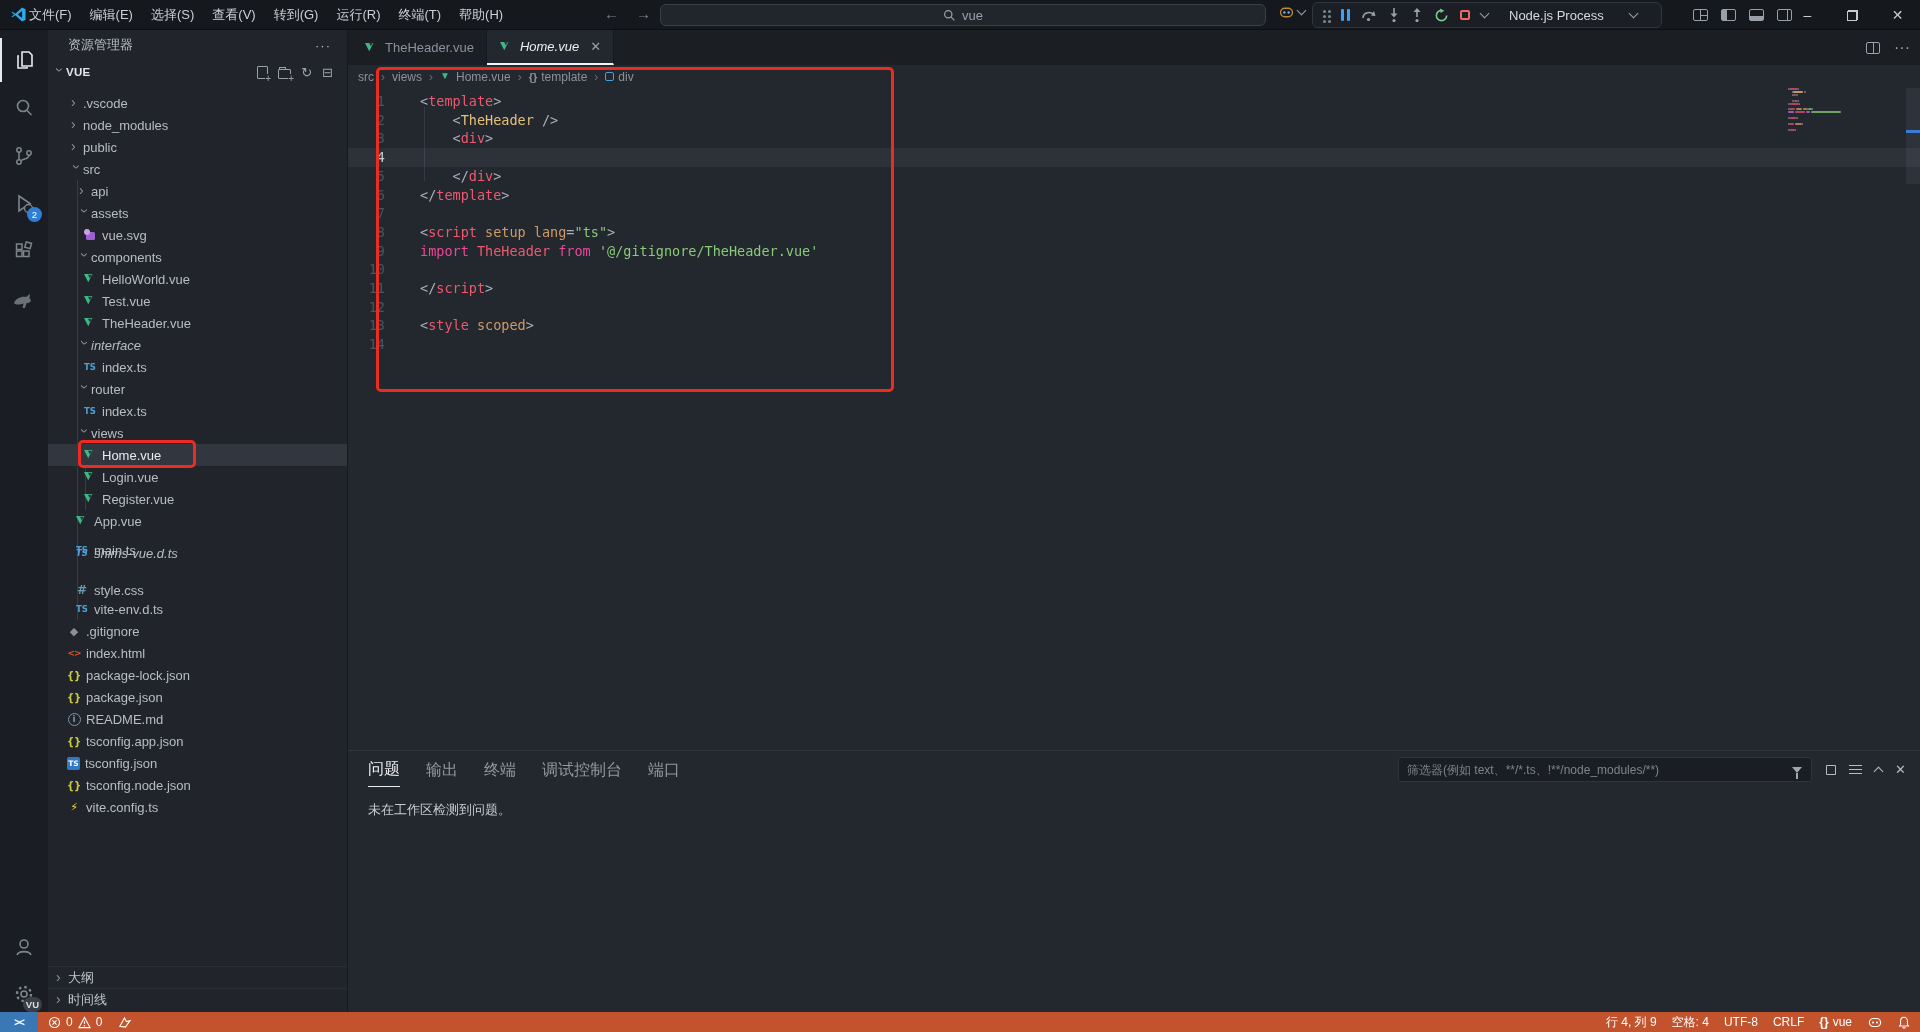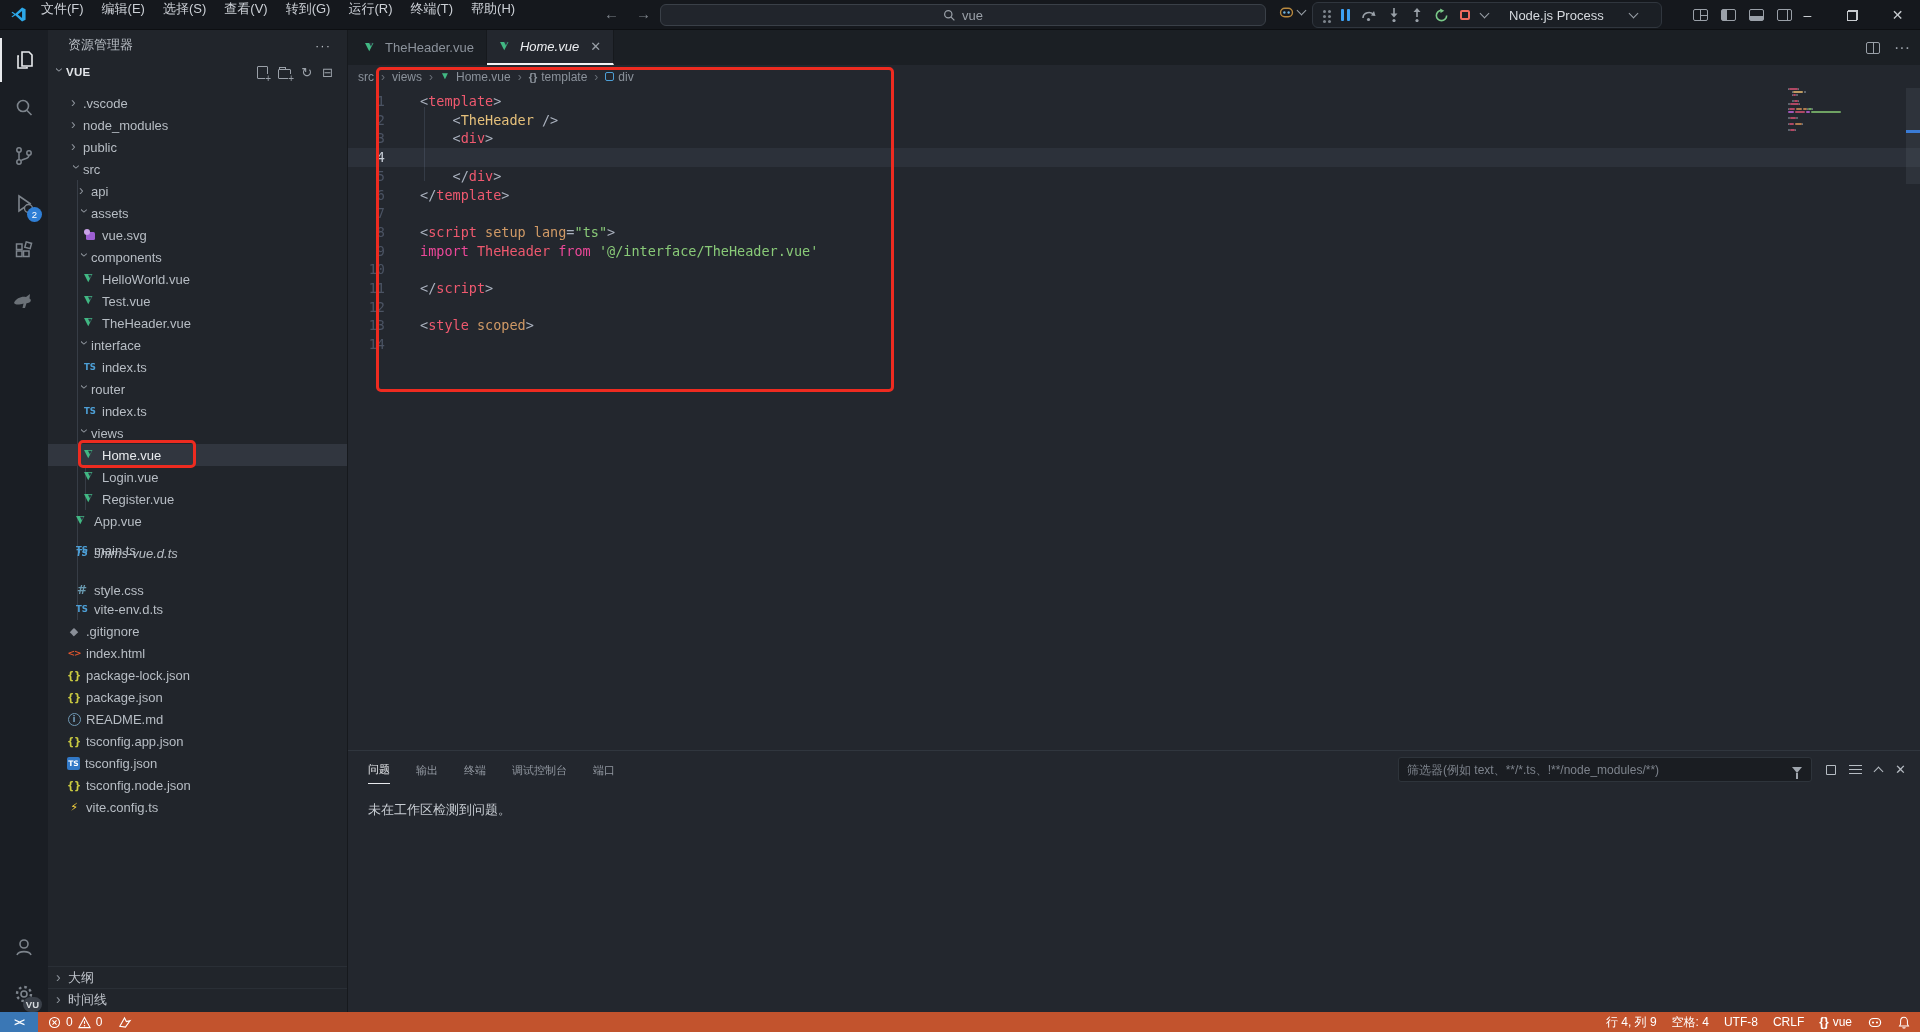--- a/index.html
+++ b/index.html
@@ -4,21 +4,21 @@
 <style>
   * { margin:0; padding:0; box-sizing:border-box; }
   html,body { width:1920px; height:1032px; background:#23272e; overflow:hidden;
               font-family:"Liberation Sans","DejaVu Sans",sans-serif; }
   #app { position:relative; width:1920px; height:1032px; background:#23272e; }
 
   
   #titlebar { position:absolute; left:0; top:0; width:1920px; height:30px;
               background:#15181d; border-bottom:1px solid #0d0f12; }
   #vscode-logo { position:absolute; left:10px; top:6px; }
-  #menus { position:absolute; left:32px; top:0; height:30px; display:flex; align-items:flex-start; }
+  #menus { position:absolute; left:20px; top:0; height:30px; display:flex; align-items:center; }
   #menus span { padding:0 9px; font-size:13px; color:#ccd0d6; cursor:default; }
   .navarrow { position:absolute; top:5px; font-size:15px; color:#7d838b; }
   #searchbox { position:absolute; left:660px; top:4px; width:606px; height:22px;
                background:#21252c; border:1px solid #3a4048; border-radius:6px;
                display:flex; align-items:center; justify-content:center; color:#9aa0a8; font-size:13px; gap:6px; }
   #copilot-tb { position:absolute; left:1278px; top:5px; display:flex; align-items:center; gap:3px; color:#9aa0a8; }
   #debugbar { position:absolute; left:1312px; top:2px; width:350px; height:26px;
               background:#1b1f25; border:1px solid #30363e; border-radius:6px;
               display:flex; align-items:center; padding:0 8px; gap:11px; }
   .grip { width:3px; height:3px; background:#7d848c; border-radius:50%;
@@ -128,21 +128,21 @@
   .tk-attr{color:#d19a66} .tk-str{color:#89ca78} .tk-kw{color:#ec4899} .tk-ws{color:#abb2bf}
   #indent-guide { position:absolute; left:76px; top:18.7px; width:1px; height:74.8px; background:#343b46; }
   #minimap { position:absolute; left:1440px; top:58px; width:110px; height:120px; }
   .mm { position:absolute; height:2px; border-radius:1px; opacity:.85; }
   #ov-thumb { position:absolute; left:1558px; top:58px; width:14px; height:96px; background:rgba(130,140,155,0.12); }
   #ov-cursor { position:absolute; left:1558px; top:100px; width:14px; height:3px; background:#3a7bd5; }
 
   
   #panel { position:absolute; left:0; top:720px; width:100%; height:262px; background:#23272e; border-top:1px solid #30363e; }
   #ptabs { position:absolute; left:20px; top:0; height:36px; display:flex; gap:26px; align-items:center; }
-  .ptab { font-size:11px; color:#9298a1; padding:8px 0 6px; }
+  .ptab { font-size:16px; color:#9298a1; padding:8px 0 6px; }
   .ptab.active { color:#eceef1; border-bottom:1.5px solid #e7e9ed; }
   #panel-msg { position:absolute; left:20px; top:50px; font-size:13px; color:#c7ccd2; }
   #pfilter { position:absolute; left:1050px; top:6px; width:414px; height:25px; background:#1a1d22;
              border:1px solid #2e343b; border-radius:3px; display:flex; align-items:center; }
   #pfilter input { flex:1; background:transparent; border:none; outline:none; color:#c7ccd2;
                    font-size:12px; padding:0 8px; font-family:inherit; }
   #pfilter input::placeholder { color:#7d838c; }
   .funnel { width:0; height:0; border-left:5px solid transparent; border-right:5px solid transparent;
             border-top:6px solid #a0a6ae; position:relative; margin-right:9px; }
   .funnel::after { content:""; position:absolute; left:-1px; top:0; width:2px; height:6px; background:#a0a6ae; }
@@ -362,21 +362,21 @@
           <span>HelloWorld.vue</span>
         </div>
         <div class="trow" style="top: 198px; padding-left: 35px;">
           <span class="fi fi-vue"></span>
           <span>Test.vue</span>
         </div>
         <div class="trow" style="top: 220px; padding-left: 35px;">
           <span class="fi fi-vue"></span>
           <span>TheHeader.vue</span>
         </div>
-        <div class="trow" style="top: 242px; padding-left: 29px;">
+        <div class="trow" style="top: 242px; padding-left: 29px; font-style: italic;">
           <span class="tw open"></span>
           <span>interface</span>
         </div>
         <div class="trow" style="top: 264px; padding-left: 35px;">
           <span class="fi fi-ts"></span>
           <span>index.ts</span>
         </div>
         <div class="trow" style="top: 286px; padding-left: 29px;">
           <span class="tw open"></span>
           <span>router</span>
@@ -540,21 +540,21 @@
         <div class="cline" style="top: 116.2px;">
           <span class="num">7</span>
           <span class="txt"></span>
         </div>
         <div class="cline" style="top: 134.9px;">
           <span class="num">8</span>
           <span class="txt"><span class="tk-pun">&lt;</span><span class="tk-tag">script</span><span class="tk-ws"> </span><span class="tk-attr">setup</span><span class="tk-ws"> </span><span class="tk-attr">lang</span><span class="tk-pun">=</span><span class="tk-str">"ts"</span><span class="tk-pun">&gt;</span></span>
         </div>
         <div class="cline" style="top: 153.6px;">
           <span class="num">9</span>
-          <span class="txt"><span class="tk-kw">import</span><span class="tk-ws"> </span><span class="tk-tag">TheHeader</span><span class="tk-ws"> </span><span class="tk-kw">from</span><span class="tk-ws"> </span><span class="tk-str">'@/interface/TheHeader.vue'</span></span>
+          <span class="txt"><span class="tk-kw">import</span><span class="tk-ws"> </span><span class="tk-tag">TheHeader</span><span class="tk-ws"> </span><span class="tk-kw">from</span><span class="tk-ws"> </span><span class="tk-str">'@/gitignore/TheHeader.vue'</span></span>
         </div>
         <div class="cline" style="top: 172.3px;">
           <span class="num">10</span>
           <span class="txt"></span>
         </div>
         <div class="cline" style="top: 191px;">
           <span class="num">11</span>
           <span class="txt"><span class="tk-pun">&lt;/</span><span class="tk-tag">script</span><span class="tk-pun">&gt;</span></span>
         </div>
         <div class="cline" style="top: 209.7px;">

